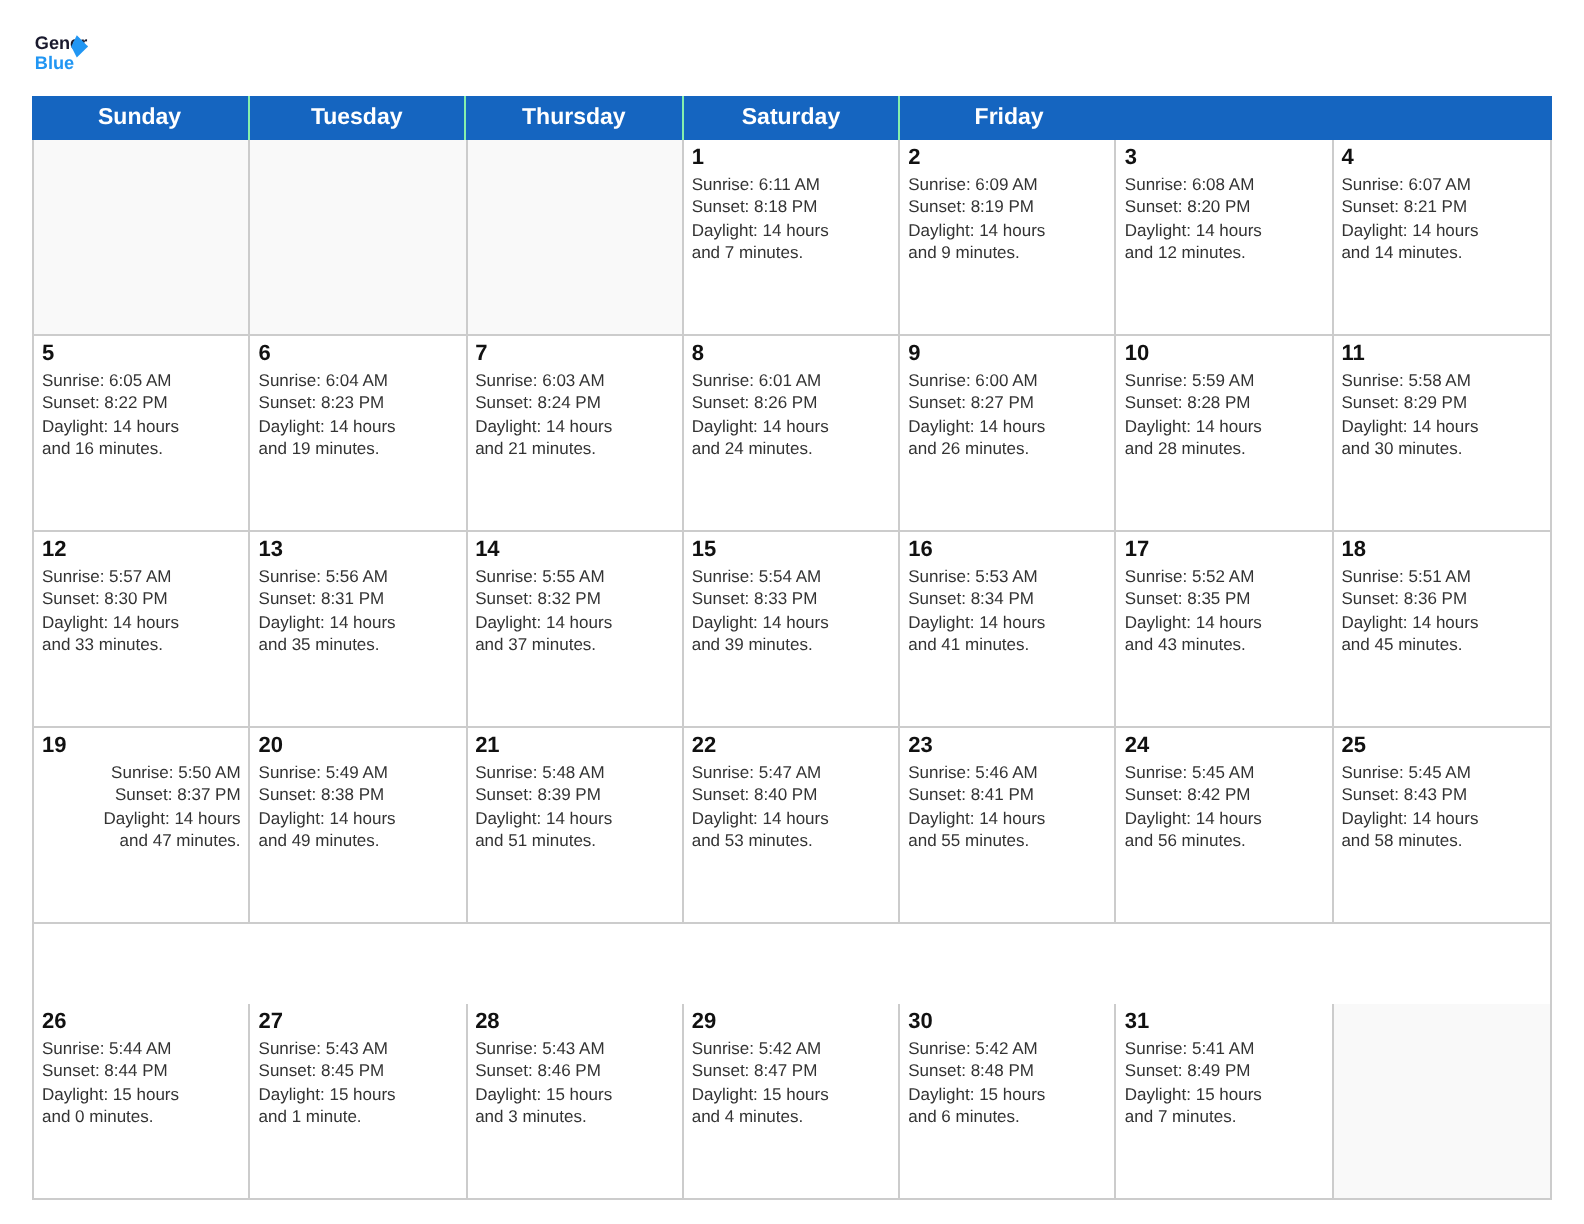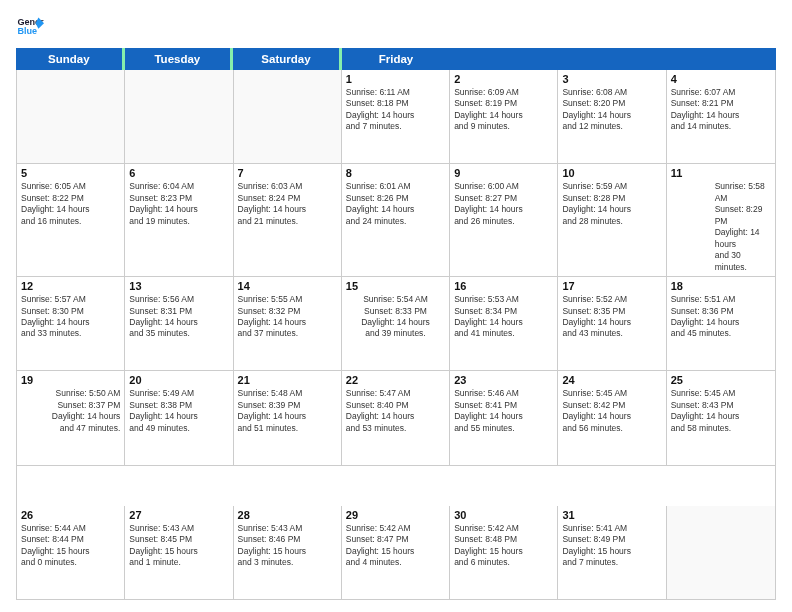--- a/index.html
+++ b/index.html
@@ -53,21 +53,21 @@
       display: grid;
       grid-template-columns: repeat(7, 1fr);
       background: #1565C0;
     }
     .cal-header-cell {
       color: #fff;
       font-size: 11.5px;
       font-weight: bold;
       padding: 5px 4px;
       text-align: center;
-      border-right: 3px solid #86efac;
+      border-right: 1px solid #86efac;
     }
     .cal-header-cell:last-child { border-right: none; }
     .cal-body {
       flex: 1;
       display: flex;
       flex-direction: column;
     }
     .cal-row {
       display: grid;
       grid-template-columns: repeat(7, 1fr);
@@ -125,20 +125,21 @@
     <div class="title-area">
       <div class="main-title"></div>
       <div class="subtitle"></div>
     </div>
   </div>
 
   <div class="calendar">
     <div class="cal-header">
       <div class="cal-header-cell">Sunday</div>
       <div class="cal-header-cell">Tuesday</div>
+      <div class="cal-header-cell">Thursday</div>
       <div class="cal-header-cell">Saturday</div>
       <div class="cal-header-cell">Friday</div>
     </div>
     <div class="cal-outer">
       <div id="cal-rows" class="cal-body">
           <div class="cal-row">
             <div class="cal-cell empty"></div>
             <div class="cal-cell empty"></div>
             <div class="cal-cell empty"></div>
             <div class="cal-cell">
@@ -208,21 +209,21 @@
             </div>
             <div class="cal-cell">
               <div class="day-num">10</div>
               <div class="cell-text" style="white-space: pre-line;">Sunrise: 5:59 AM
 Sunset: 8:28 PM
 Daylight: 14 hours
 and 28 minutes.</div>
             </div>
             <div class="cal-cell">
               <div class="day-num">11</div>
-              <div class="cell-text" style="white-space: pre-line; margin-left: 44px;">Sunrise: 5:58 AM
+              <div class="cell-text" style="white-space: pre-line;">Sunrise: 5:58 AM
 Sunset: 8:29 PM
 Daylight: 14 hours
 and 30 minutes.</div>
             </div>
           </div>
           <div class="cal-row">
             <div class="cal-cell">
               <div class="day-num">12</div>
               <div class="cell-text" style="white-space: pre-line;">Sunrise: 5:57 AM
 Sunset: 8:30 PM
@@ -238,21 +239,21 @@
             </div>
             <div class="cal-cell">
               <div class="day-num">14</div>
               <div class="cell-text" style="white-space: pre-line;">Sunrise: 5:55 AM
 Sunset: 8:32 PM
 Daylight: 14 hours
 and 37 minutes.</div>
             </div>
             <div class="cal-cell">
               <div class="day-num">15</div>
-              <div class="cell-text" style="white-space: pre-line; text-align: center;">Sunrise: 5:54 AM
+              <div class="cell-text" style="white-space: pre-line;">Sunrise: 5:54 AM
 Sunset: 8:33 PM
 Daylight: 14 hours
 and 39 minutes.</div>
             </div>
             <div class="cal-cell">
               <div class="day-num">16</div>
               <div class="cell-text" style="white-space: pre-line;">Sunrise: 5:53 AM
 Sunset: 8:34 PM
 Daylight: 14 hours
 and 41 minutes.</div>

